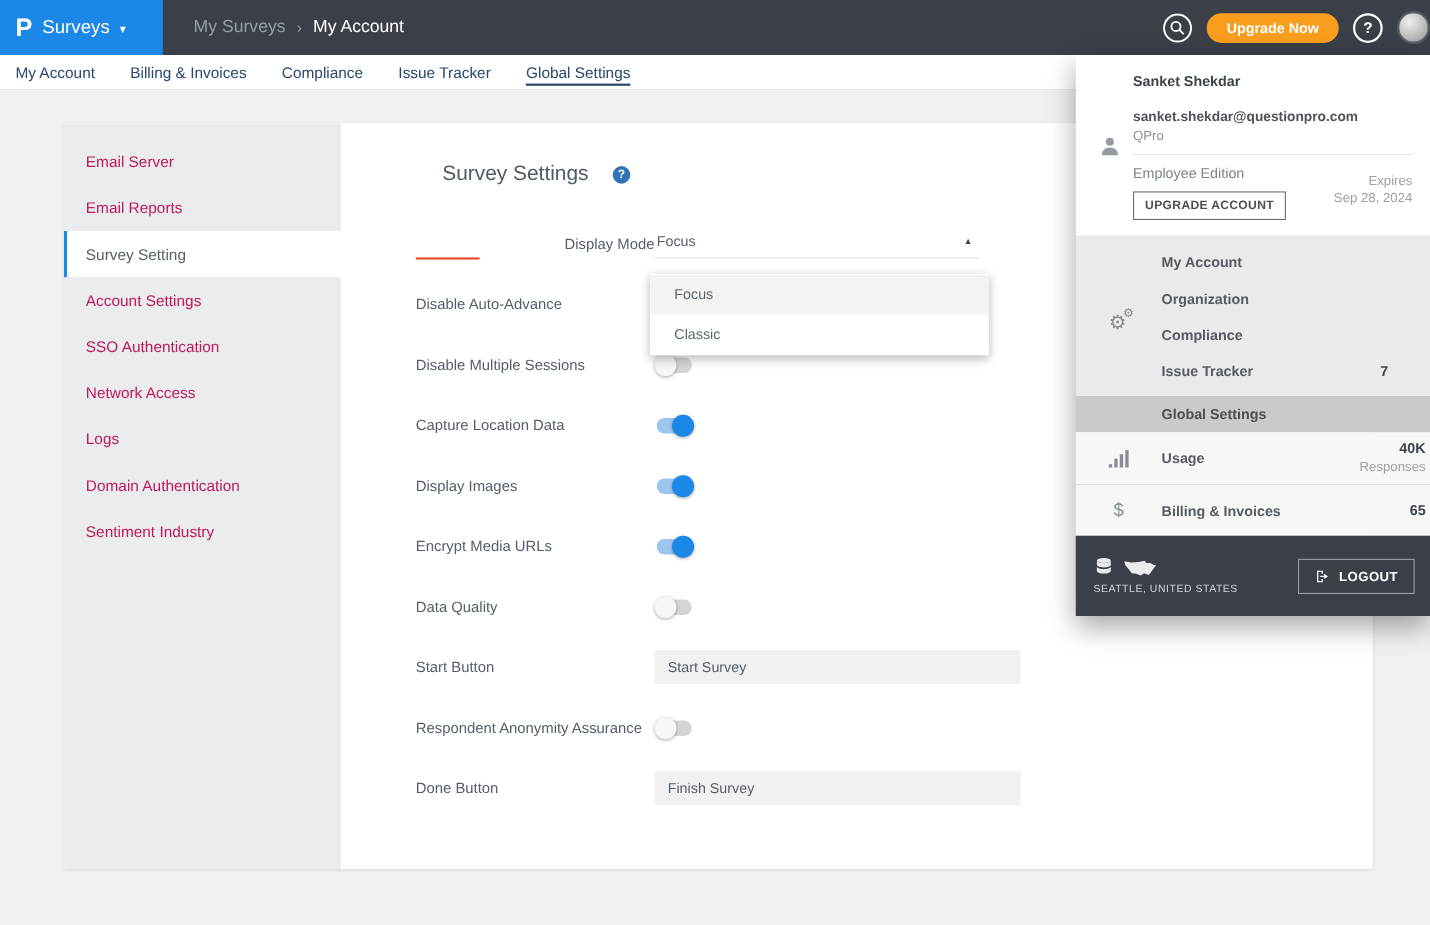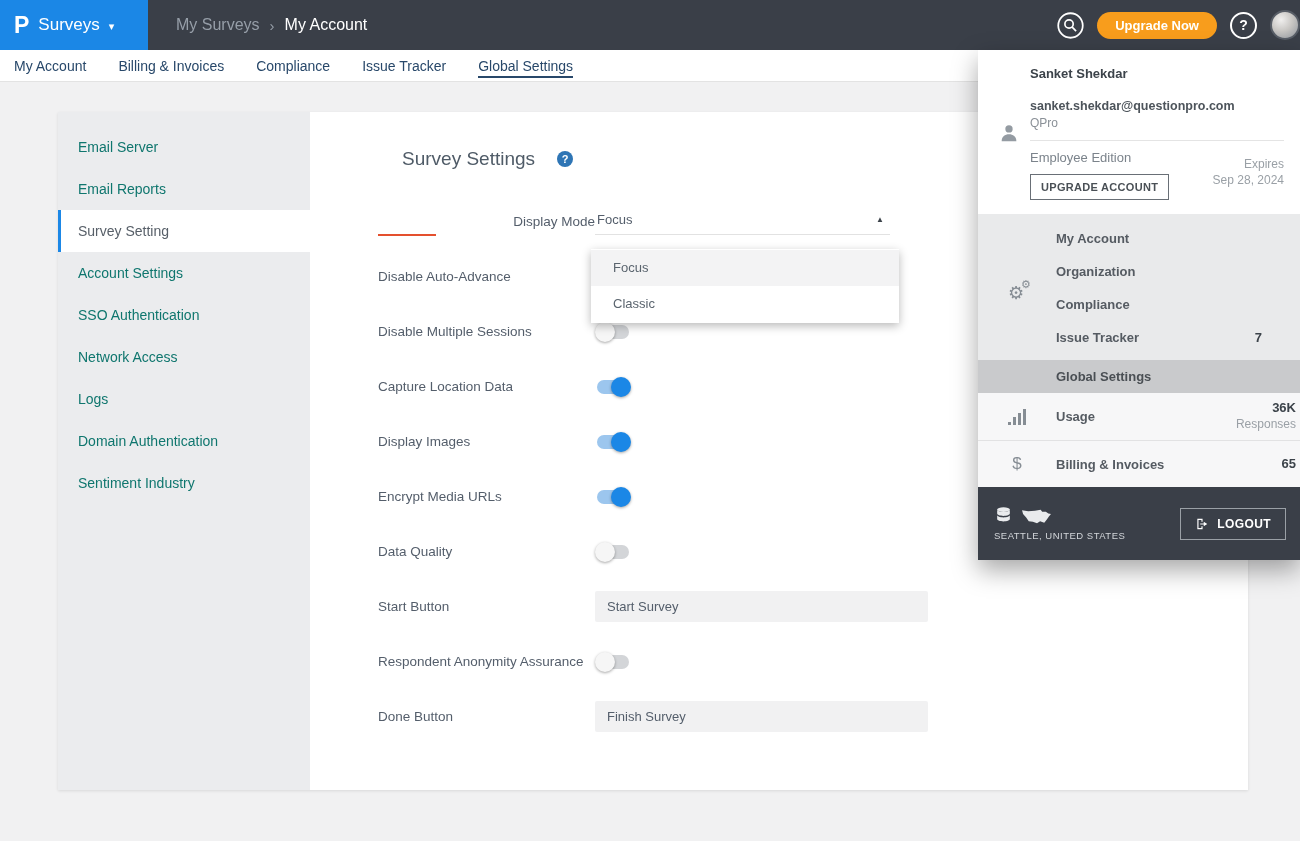--- a/index.html
+++ b/index.html
@@ -29,21 +29,21 @@
   
   .tabs { height:32px; background:#fff; border-bottom:1px solid #e3e3e3; display:flex; align-items:center; gap:32px; padding-left:14px; }
   .tab { font-size:14px; color:#28486a; cursor:pointer; text-decoration:none; }
   .tab .tab-label { padding-bottom:2px; }
   .tab.active .tab-label { border-bottom:2px solid #28486a; }
 
   
   .content { position:relative; height:759px; padding:30px 52px 0 58px; }
   .card { width:1190px; height:678px; display:flex; background:#fff; box-shadow:0 1px 3px rgba(0,0,0,.1); overflow:hidden; }
   .sidebar { width:252px; background:#ebecee; padding-top:14px; flex:0 0 auto; }
-  .side-item { height:42px; line-height:42px; padding-left:20px; font-size:14px; color:#0f766e; cursor:pointer; }
+  .side-item { height:42px; line-height:42px; padding-left:20px; font-size:14px; color:#be185d; cursor:pointer; }
   .side-item.active { background:#fff; border-left:3px solid #1b87e6; padding-left:17px; color:#575f68; }
 
   .panel { flex:1; background:#fff; position:relative; padding-left:68px; }
   .panel-title-row { margin-top:36px; display:flex; align-items:center; gap:22px;margin-left:24px; }
   .panel-title { font-size:19px; font-weight:normal; color:#4f5b67; }
   .title-help { width:16px; height:16px; border-radius:50%; background:#2e75b5; color:#fff; font-size:11px; font-weight:bold; display:inline-flex; align-items:center; justify-content:center; cursor:pointer; }
 
   .rows { margin-top:24px; }
   .setting-row { display:flex; align-items:center; height:55px; width:620px; }
   .setting-label { width:217px; font-size:13.5px; color:#545e6b; flex:0 0 auto; }
@@ -370,21 +370,21 @@
       <span class="um-stat-icon">
         <span class="bars-icon">
             <i></i>
             <i></i>
             <i></i>
             <i></i>
           </span>
       </span>
       <span class="um-stat-label">Usage</span>
       <span class="um-stat-value">
-        <div>36K</div>
+        <div>40K</div>
         <div class="um-stat-unit">Responses</div>
       </span>
     </div>
 
     <div class="um-stat">
       <span class="um-stat-icon">
         <span class="dollar-icon">$</span>
       </span>
       <span class="um-stat-label">Billing &amp; Invoices</span>
       <span class="um-stat-value">65</span>

